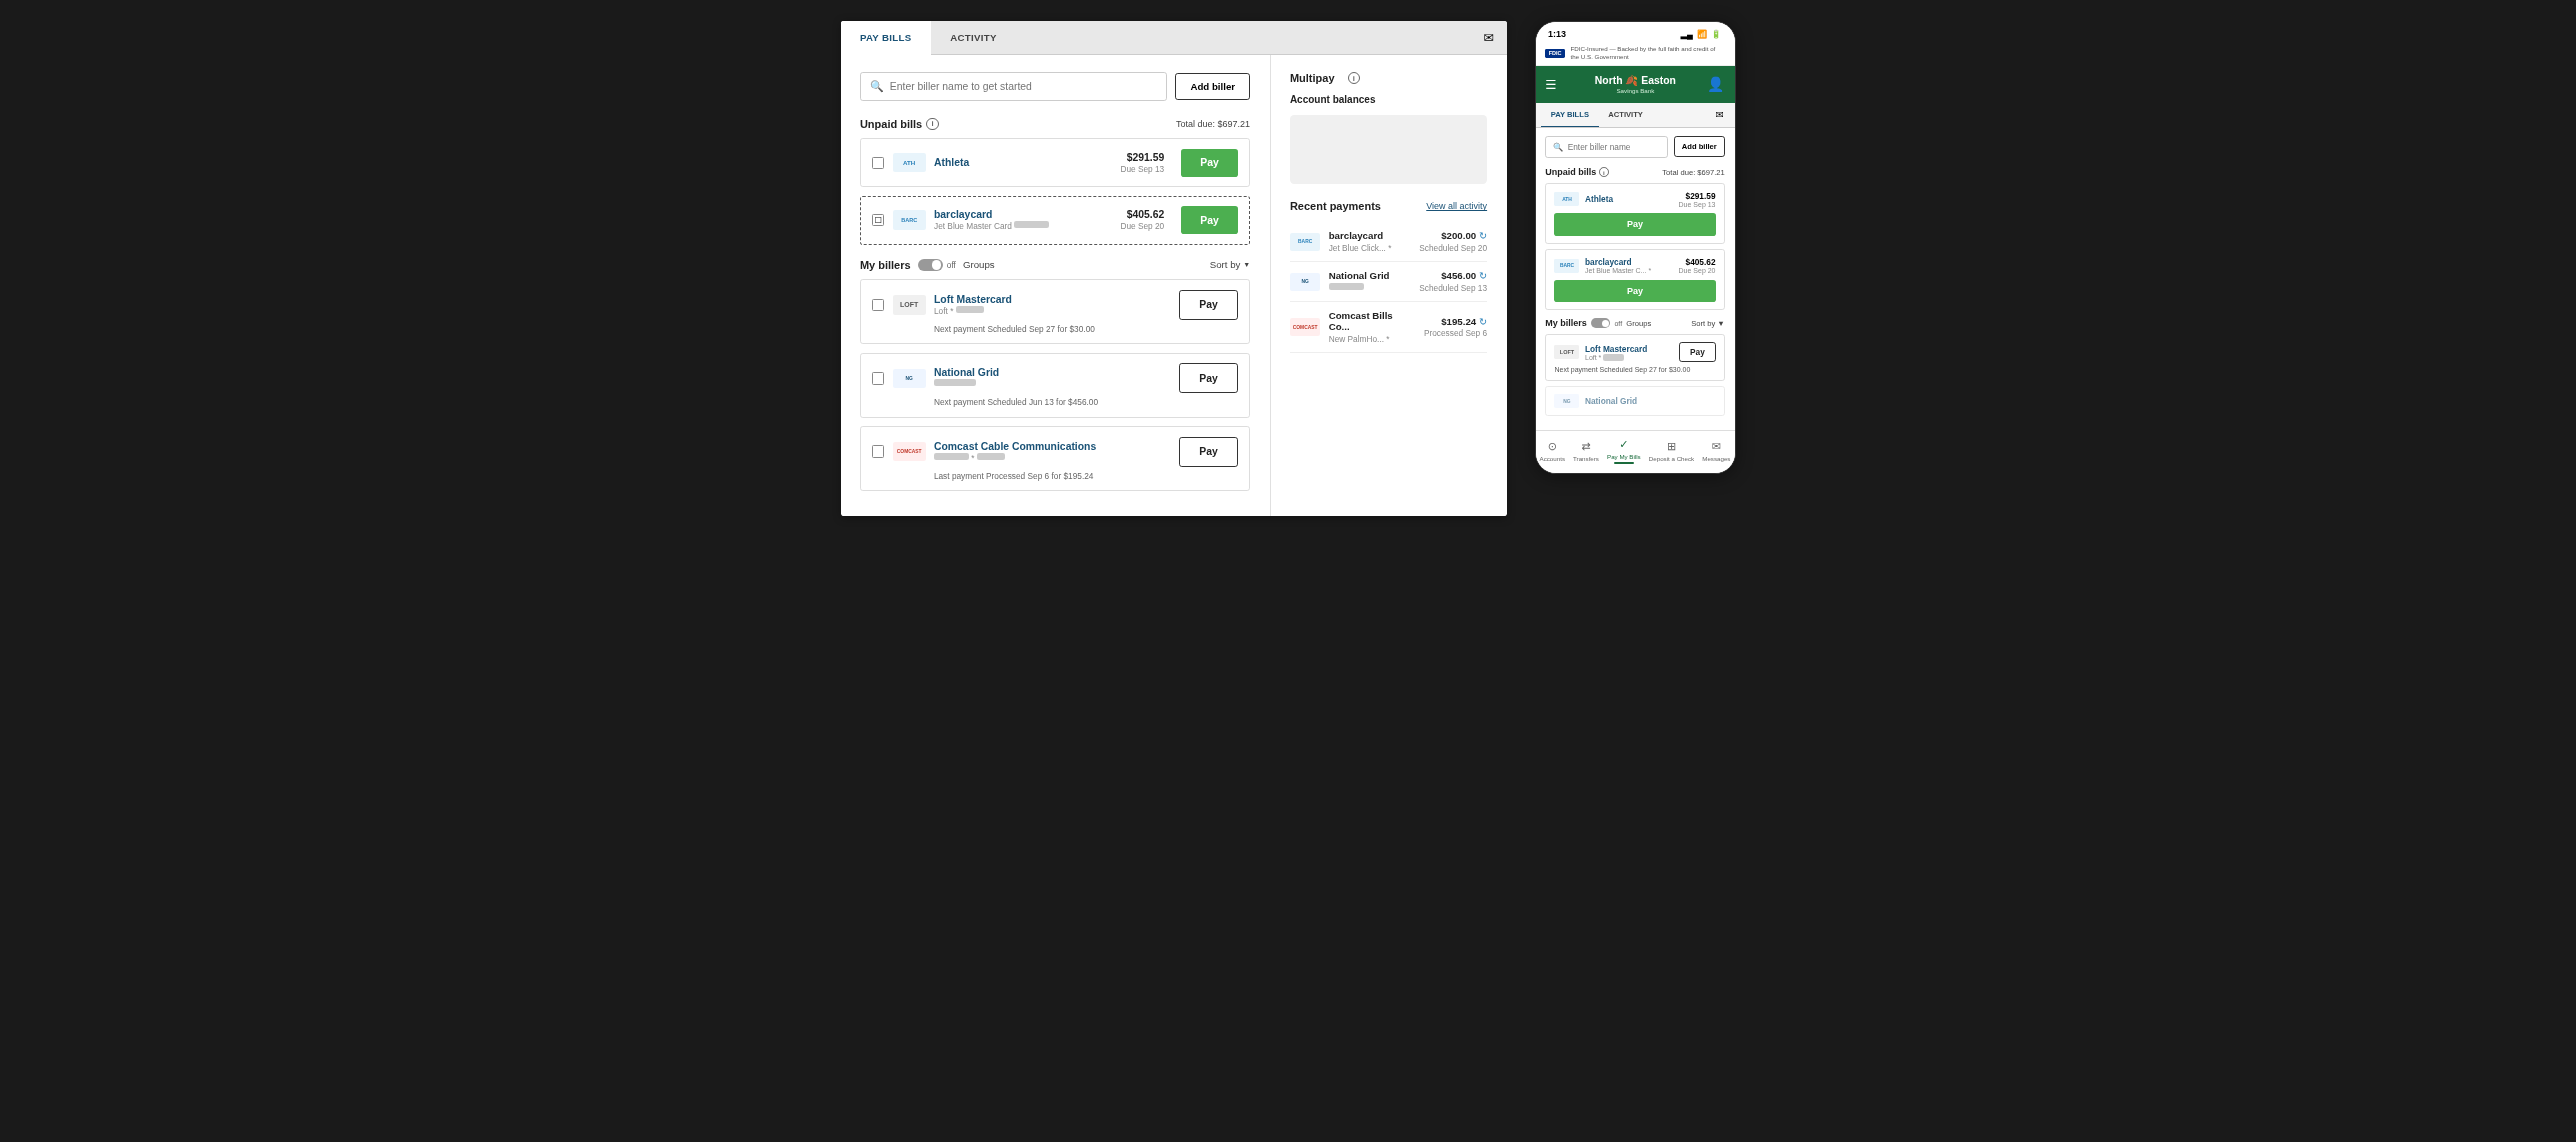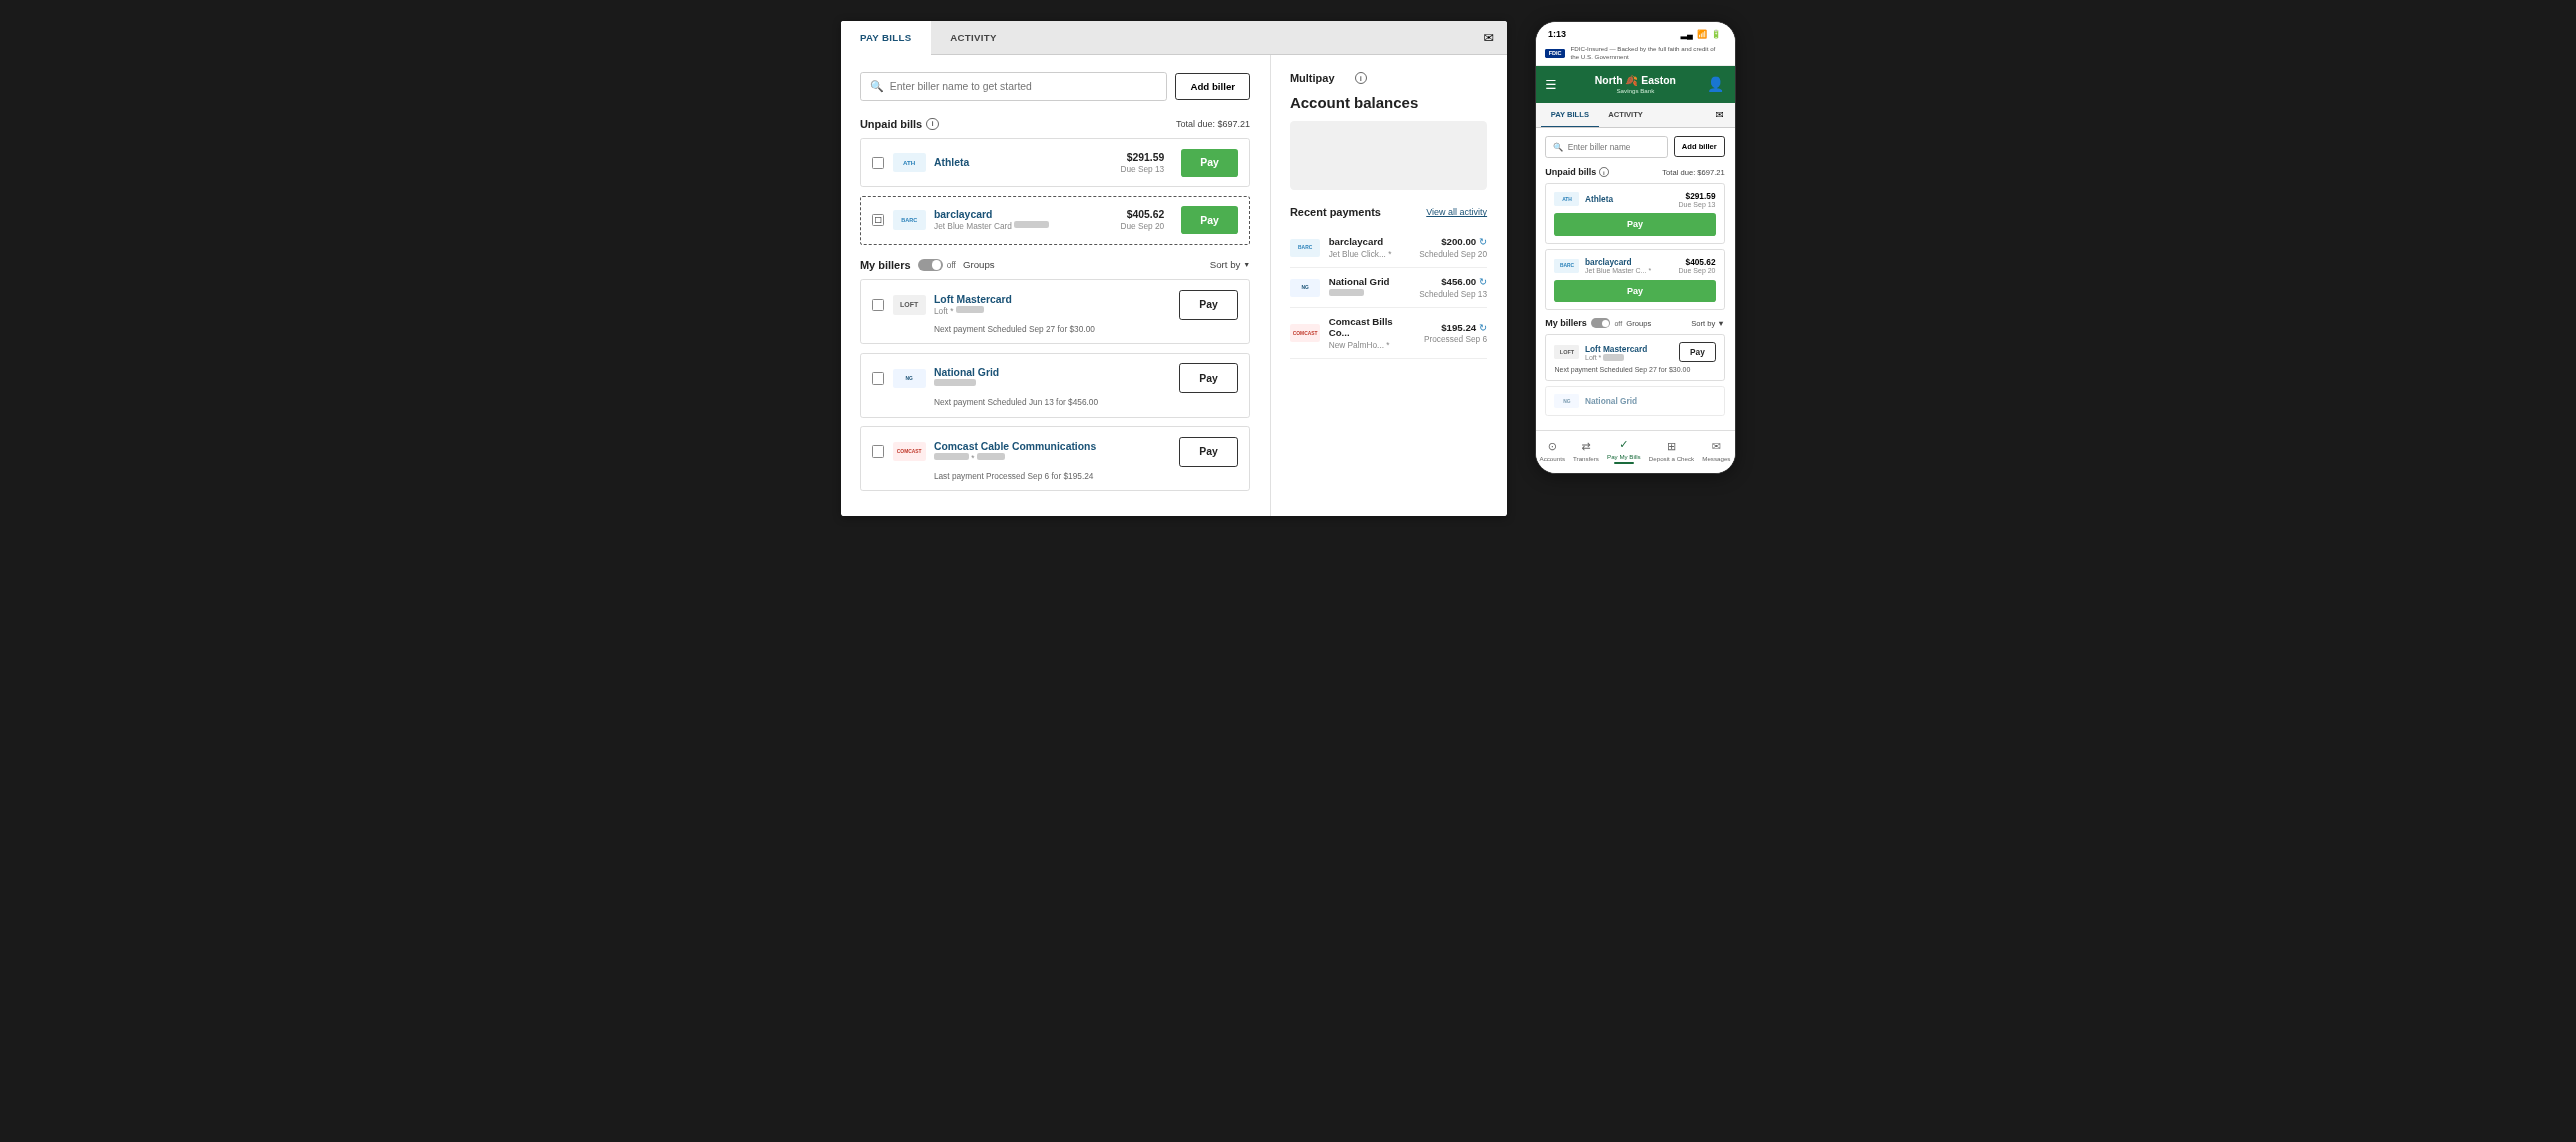--- a/index.html
+++ b/index.html
@@ -272,21 +272,21 @@
     .right-col {
       flex: 1;
       padding: 16.6px 19.4px;
     }
     .multipay-title {
       font-size: 11px;
       font-weight: 700;
       color: #222;
       display: flex;
       align-items: center;
-      gap: 20px;
+      gap: 13px;
       margin-bottom: 9.7px;
     }
     .multipay-box {
       border: 0.7px solid #ccc;
       border-radius: 4.2px;
       padding: 12.5px 14px;
       margin-bottom: 16.6px;
       background: #fafafa;
     }
     .multipay-box p:first-child {
@@ -295,21 +295,21 @@
       color: #222;
       margin-bottom: 5.5px;
     }
     .multipay-box p:last-child {
       font-size: 9px;
       color: #555;
       line-height: 1.5;
     }
 
     .account-balances-title {
-      font-size: 15px;
+      font-size: 10px;
       font-weight: 700;
       color: #222;
       margin-bottom: 9.7px;
     }
     .balances-placeholder {
       height: 69px;
       background: #f0f0f0;
       border-radius: 4.2px;
       margin-bottom: 16.6px;
     }

